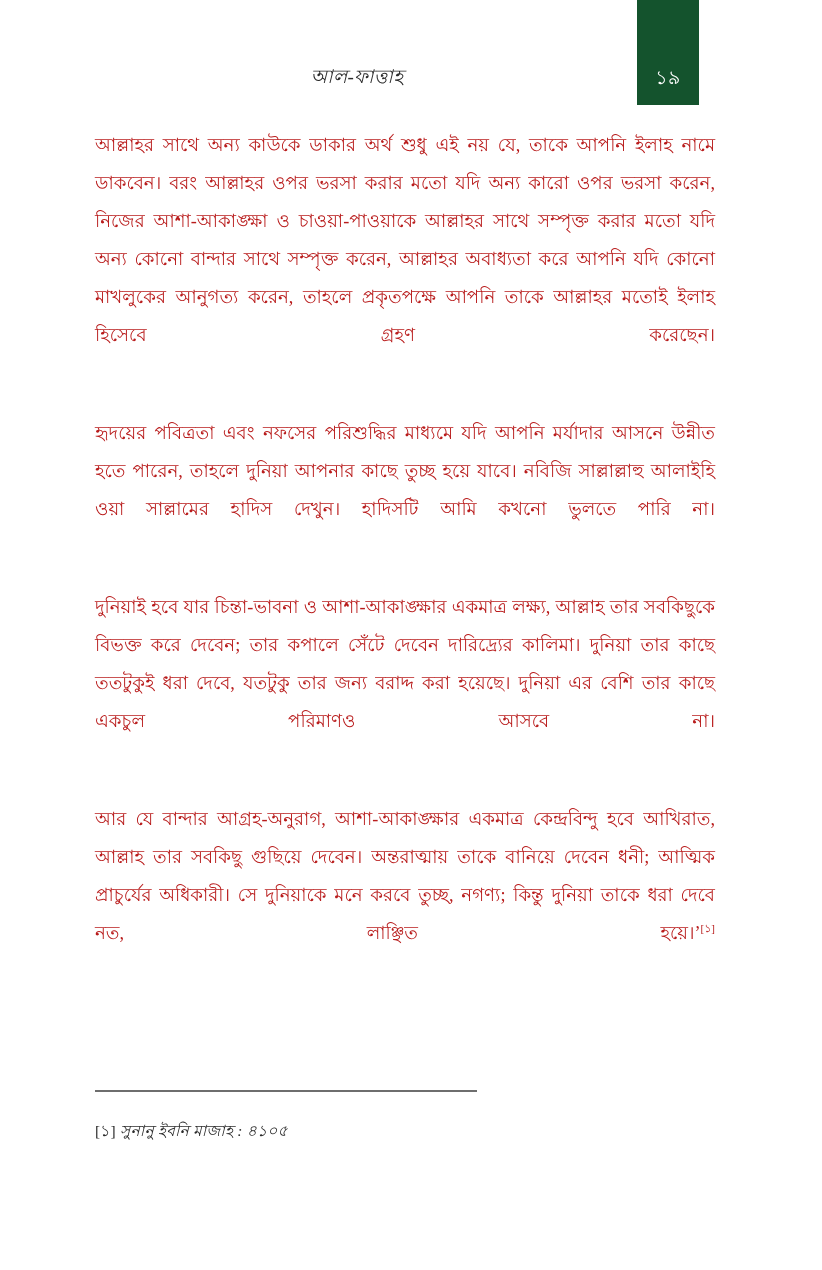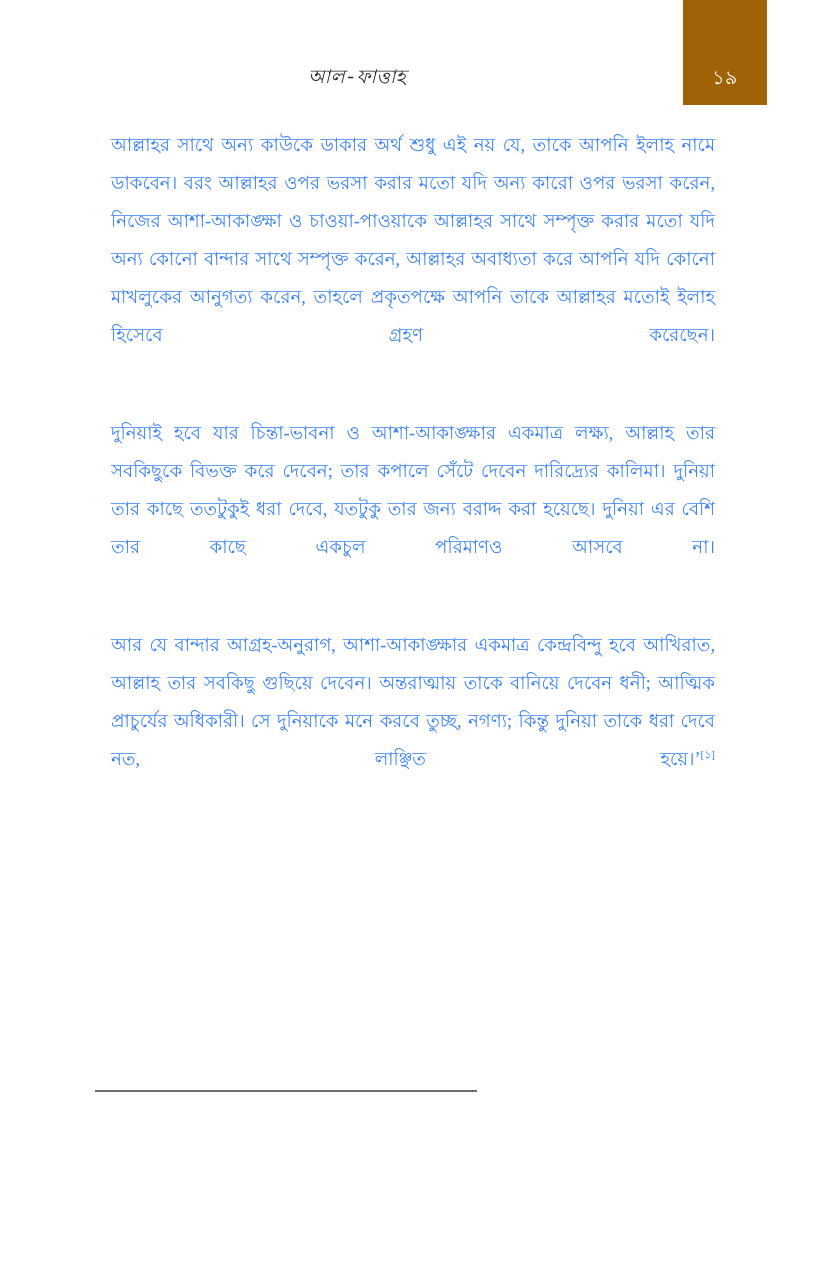--- a/index.html
+++ b/index.html
@@ -19,66 +19,65 @@
     background: #ffffff;
     overflow: hidden;
     box-sizing: border-box;
   }
 
   
   .page-number-block {
     position: absolute;
     top: 0;
     left: 637px;
-    width: 84px;
+    width: 62px;
     height: 105px;
-    background: #a16207;
+    background: #14532d;
     display: flex;
     align-items: flex-end;
     justify-content: center;
     padding-bottom: 18px;
     box-sizing: border-box;
-    margin-left: 46px;
   }
   .page-number {
     color: #ffffff;
     font-size: 19px;
     line-height: 1;
     font-family: "Liberation Serif", "DejaVu Serif", serif;
     letter-spacing: 0.5px;
   }
 
   .running-head {
     position: absolute;
     top: 62px;
     left: 95px;
     width: 524px;
     text-align: center;
     font-size: 19px;
     font-style: italic;
     color: #2b2b2b;
-    font-family: Liberation Mono, monospace;
+    font-family: Liberation Serif, serif;
     letter-spacing: 0.3px;
   }
 
   
   .content {
     position: absolute;
     top: 126px;
     left: 95px;
     width: 620px;
   }
 
   .para {
-    margin: 0 0 22px 16px;
+    margin: 0 0 22px 0;
     font-size: 18.2px;
     line-height: 38px;
     text-align: justify;
     text-justify: inter-word;
-    color: #3b82f6;
+    color: #b91c1c;
     word-spacing: 0.5px;
   }
   .para:last-child {
     margin-bottom: 0;
   }
   
   .para::after {
     content: "";
     display: inline-block;
     width: 100%;
@@ -124,25 +123,27 @@
     <span class="page-number">১৯</span>
   </div>
 
   <div class="running-head">আল-ফাত্তাহ</div>
 
   <div class="content">
 
     <p class="para">আল্লাহর সাথে অন্য কাউকে ডাকার অর্থ শুধু এই নয় যে, তাকে আপনি ইলাহ নামে ডাকবেন। বরং আল্লাহর ওপর ভরসা করার মতো যদি অন্য কারো ওপর ভরসা করেন, নিজের আশা-আকাঙ্ক্ষা ও চাওয়া-পাওয়াকে আল্লাহর সাথে সম্পৃক্ত করার মতো যদি অন্য কোনো বান্দার সাথে সম্পৃক্ত করেন, আল্লাহর অবাধ্যতা করে আপনি যদি কোনো মাখলুকের আনুগত্য করেন, তাহলে প্রকৃতপক্ষে আপনি তাকে আল্লাহর মতোই ইলাহ হিসেবে গ্রহণ করেছেন।</p>
 
 
+    <p class="para">হৃদয়ের পবিত্রতা এবং নফসের পরিশুদ্ধির মাধ্যমে যদি আপনি মর্যাদার আসনে উন্নীত হতে পারেন, তাহলে দুনিয়া আপনার কাছে তুচ্ছ হয়ে যাবে। নবিজি সাল্লাল্লাহু আলাইহি ওয়া সাল্লামের হাদিস দেখুন। হাদিসটি আমি কখনো ভুলতে পারি না।</p>
 
 
     <p class="para">দুনিয়াই হবে যার চিন্তা-ভাবনা ও আশা-আকাঙ্ক্ষার একমাত্র লক্ষ্য, আল্লাহ তার সবকিছুকে বিভক্ত করে দেবেন; তার কপালে সেঁটে দেবেন দারিদ্র্যের কালিমা। দুনিয়া তার কাছে ততটুকুই ধরা দেবে, যতটুকু  তার জন্য বরাদ্দ করা হয়েছে। দুনিয়া এর বেশি তার কাছে একচুল পরিমাণও আসবে না।</p>
 
     <p class="para"><span>আর যে বান্দার আগ্রহ-অনুরাগ, আশা-আকাঙ্ক্ষার একমাত্র কেন্দ্রবিন্দু হবে আখিরাত, আল্লাহ তার সবকিছু গুছিয়ে দেবেন। অন্তরাত্মায় তাকে বানিয়ে দেবেন ধনী; আত্মিক প্রাচুর্যের অধিকারী। সে দুনিয়াকে মনে করবে তুচ্ছ, নগণ্য; কিন্তু দুনিয়া তাকে ধরা দেবে নত, লাঞ্ছিত হয়ে।’</span><span class="fn-ref">[১]</span></p>
 
   </div>
 
   <div class="footnote-area">
     <div class="footnote-rule"></div>
+    <div class="footnote-item"><span class="footnote-marker">[১]</span>&nbsp;<span>সুনানু ইবনি মাজাহ : ৪১০৫</span></div>
   </div>
 
 </div>
 
 </body></html>

